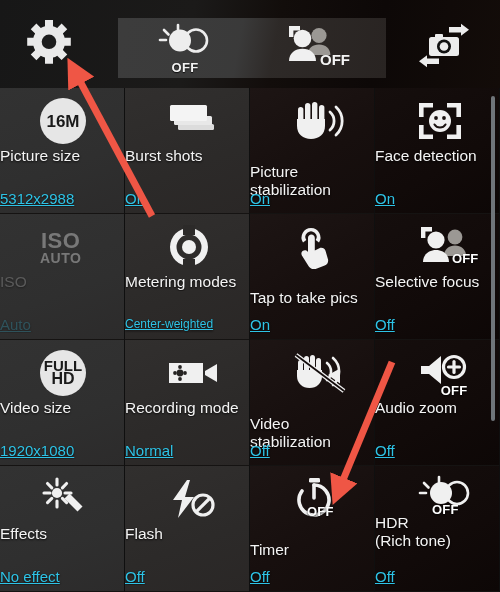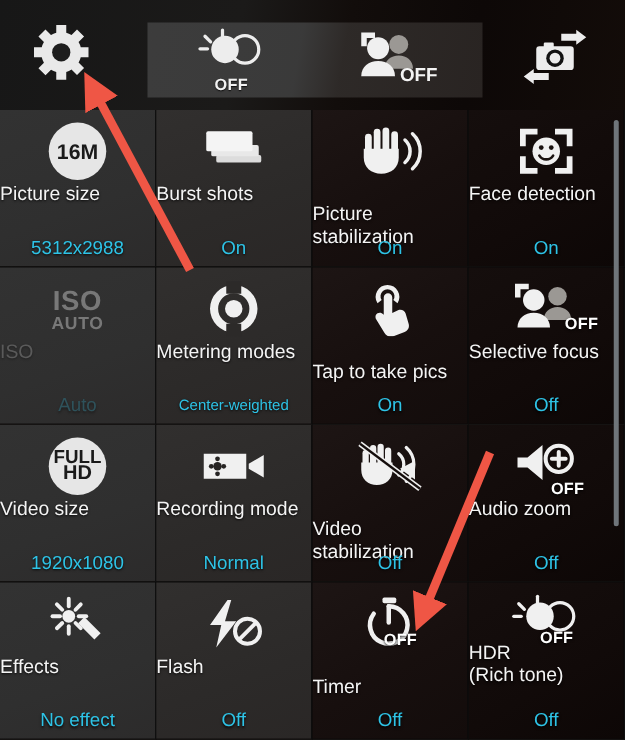--- a/index.html
+++ b/index.html
@@ -68,23 +68,24 @@
   .tile.c0 { background: linear-gradient(160deg, #323232 0%, #2f2f2f 60%, #2c2b2b 100%); }
   .tile.c1 { background: linear-gradient(160deg, #312f2e 0%, #2c2a29 60%, #2a2726 100%); }
   .tile.c2 { background: linear-gradient(150deg, #1d1514 0%, #170f0e 55%, #130c0b 100%); gap: 16px; }
   .tile.c3 { background: linear-gradient(150deg, #150e0d 0%, #110a09 60%, #0d0706 100%); }
   .tile.disabled .tile-label,
   .tile.disabled .tile-value { opacity: .45; }
   .tile.disabled .icon { opacity: .45; }
 
   .icon {
     height: 48px; width: 100%;
-    display: flex; align-items: center; justify-content: center;
+    display: flex; align-items: center; 
     position: relative;
     margin-bottom: 2px;
+    padding-left: 40px;
   }
   .icon svg { display: block; }
   .icon-off {
     position: absolute;
     font-size: 13px; font-weight: bold; color: #fff;
     line-height: 1; letter-spacing: .2px;
     text-shadow: 0 1px 2px rgba(0,0,0,.9);
   }
   .tile-label {
     color: #f4f4f4;
@@ -95,24 +96,24 @@
     overflow: hidden;
     text-shadow: 0 1px 2px rgba(0,0,0,.85);
   }
   .tile-label.wrap { white-space: normal; }
   .tile-value {
     position: absolute;
     bottom: 6px; left: 0; width: 100%;
     color: #2ec3e6;
     font-size: 15px;
     line-height: 17px;
-    text-align: center;
     white-space: nowrap;
     overflow: hidden;
     text-shadow: 0 1px 2px rgba(0,0,0,.85);
+    text-decoration: underline;
   }
   .tile.disabled .tile-value { color: #2f7f93; }
   .tile.disabled .tile-label { color: #8e8e8e; }
 
   
   .badge-circle {
     width: 46px; height: 46px; border-radius: 50%;
     background: #e6e6e6;
     display: flex; flex-direction: column;
     align-items: center; justify-content: center;

